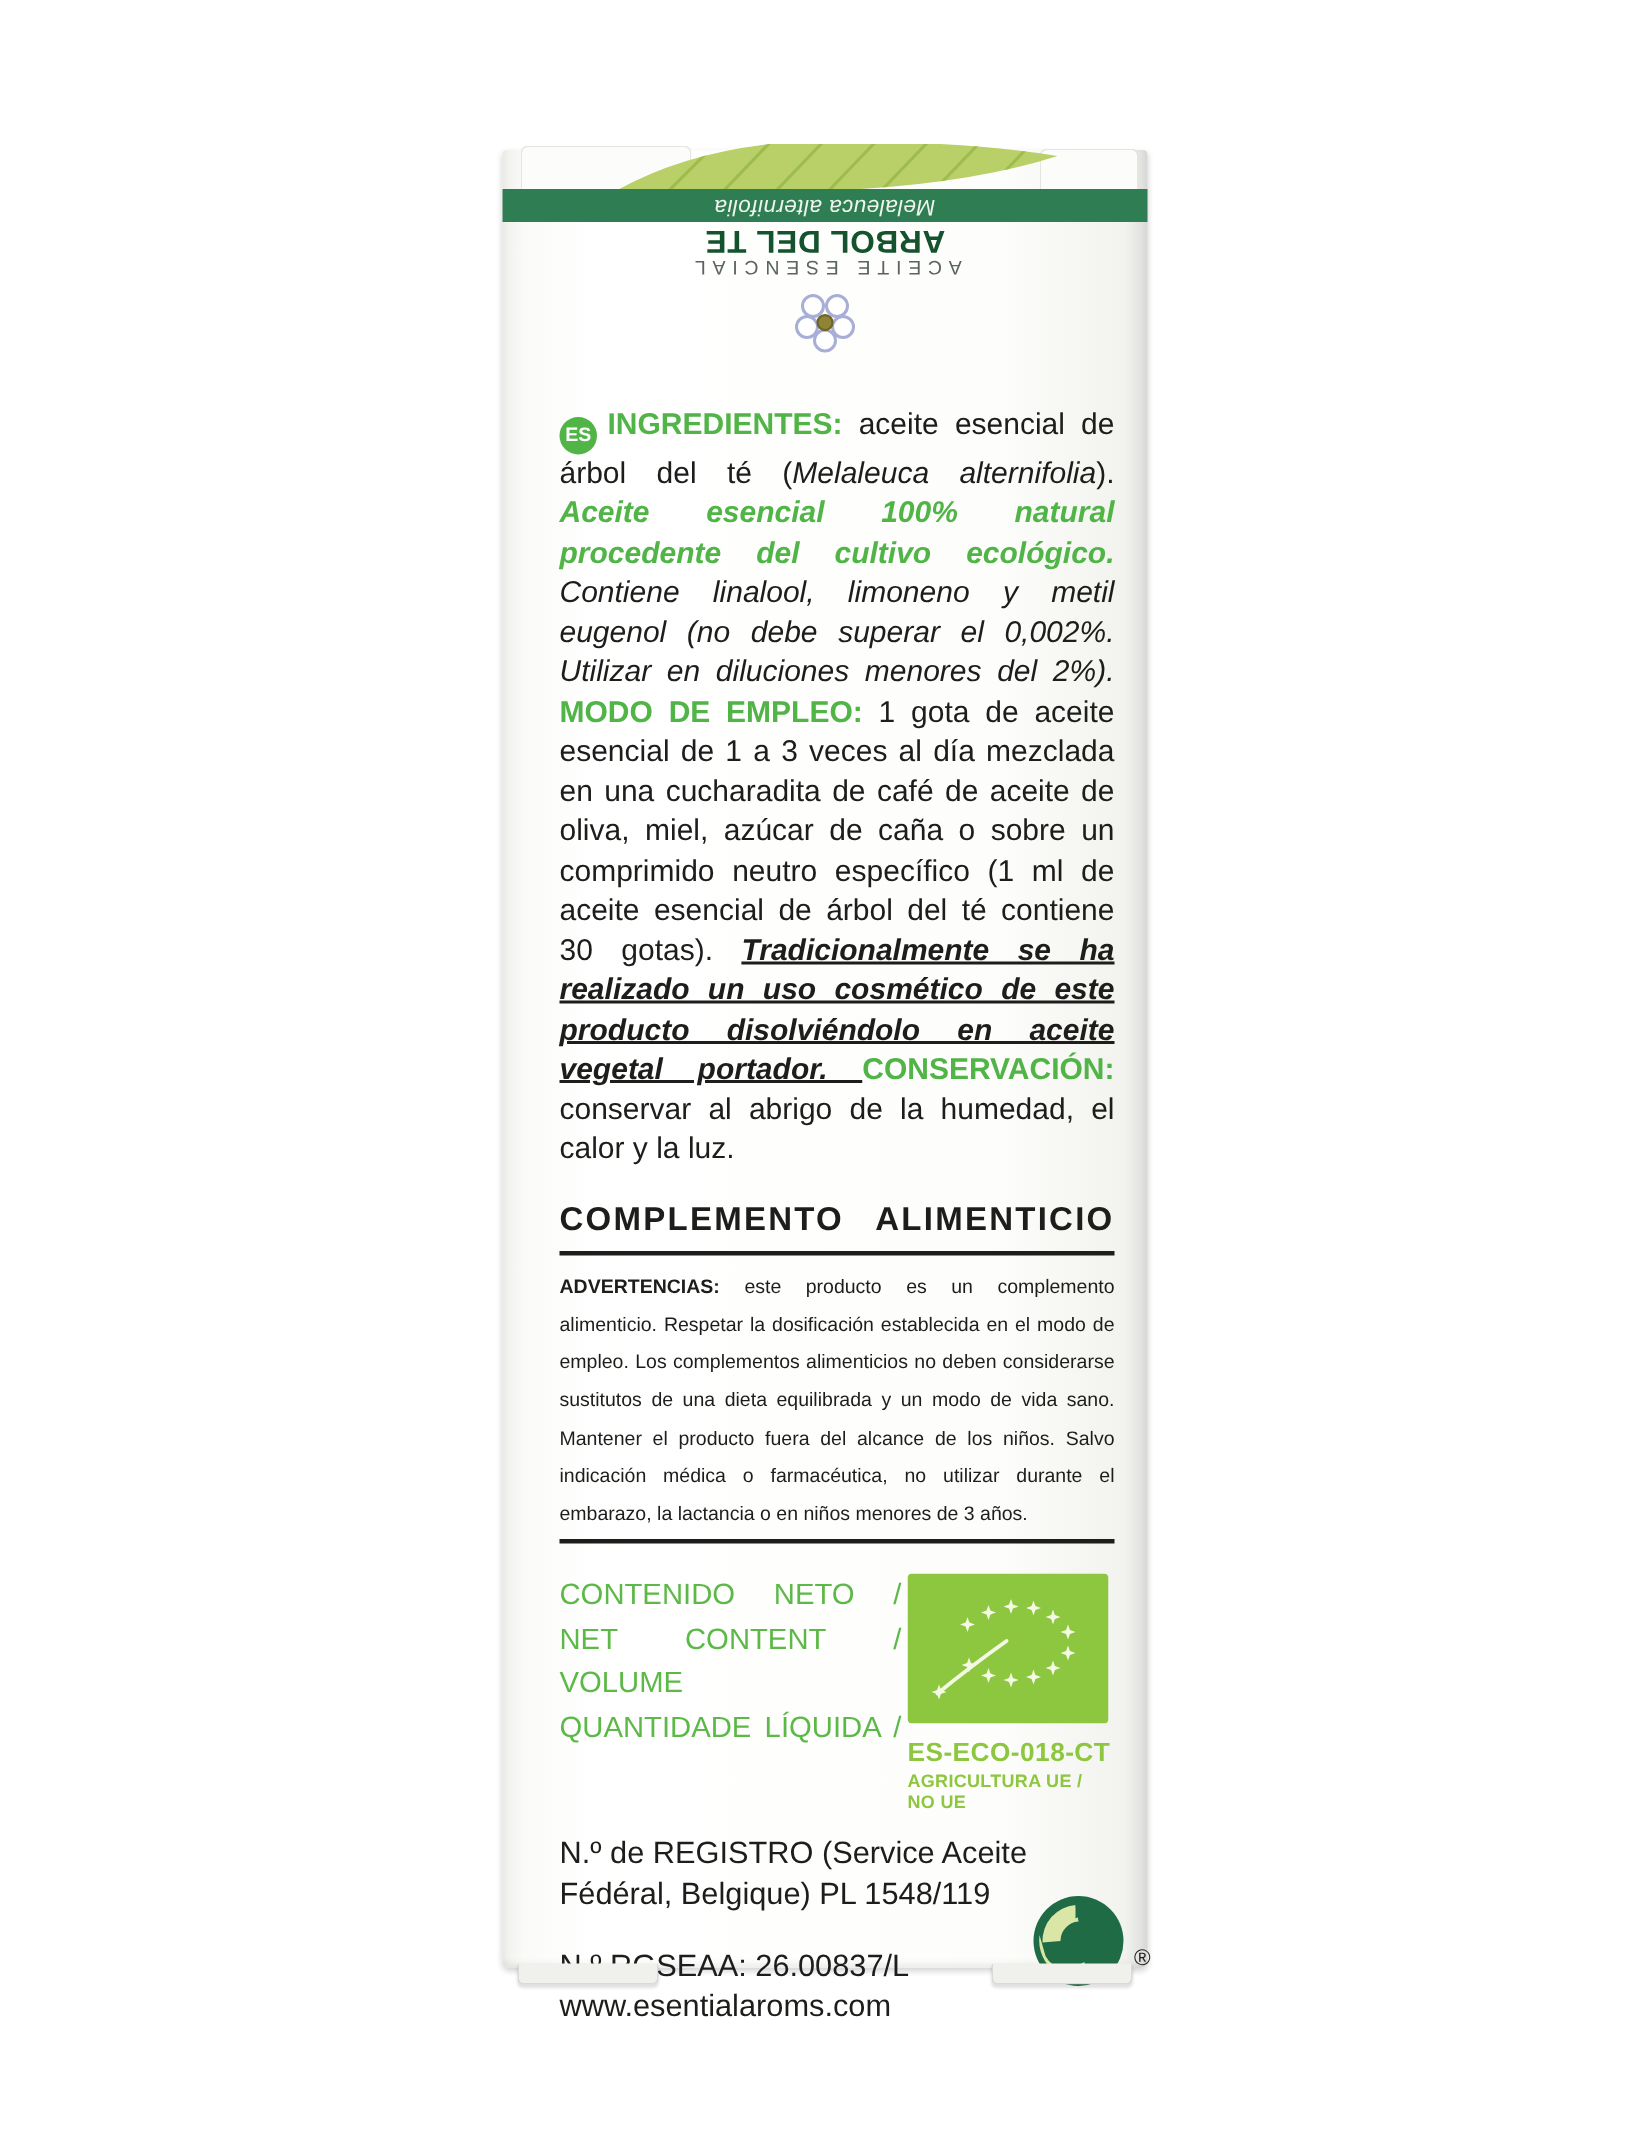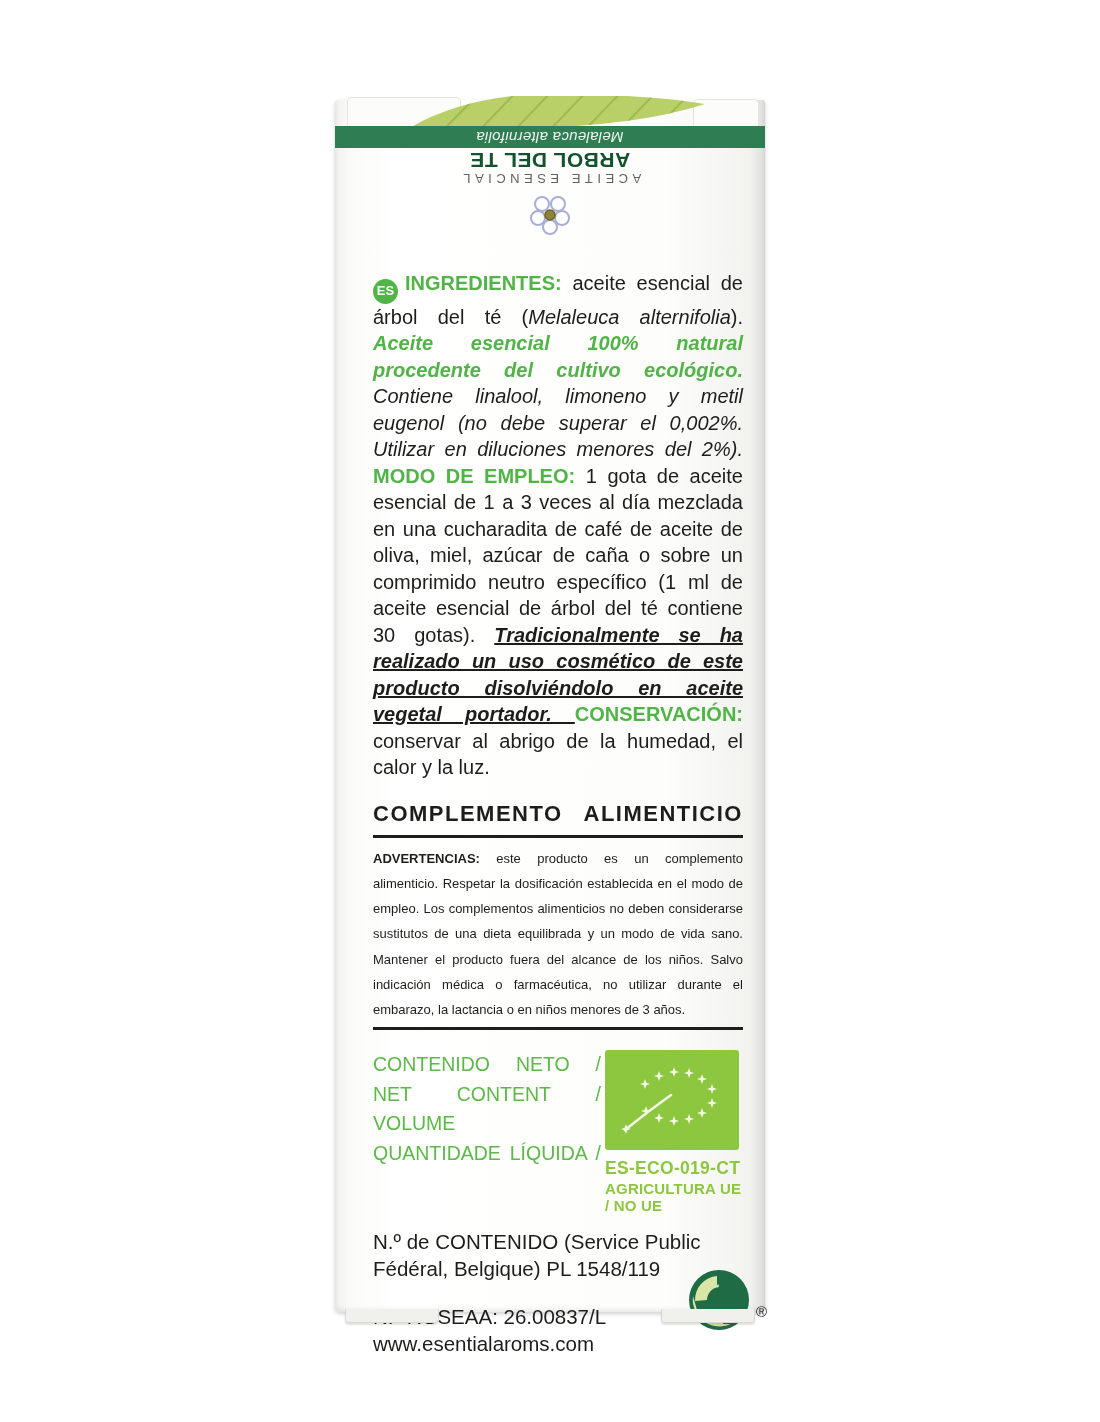--- a/index.html
+++ b/index.html
@@ -41,21 +41,21 @@
   
   .net-row{display:flex;margin-top:20px;}
   .net-col{width:228px;}
   .net-line{font-size:19.5px;font-weight:normal;color:#5cb947;line-height:29.5px;
             text-align:justify;text-align-last:justify;}
   .net-last{display:flex;align-items:baseline;gap:8px;line-height:32px;}
   .net-label{font-size:19.5px;font-weight:bold;color:#5cb947;}
   .net-value{font-size:23px;font-weight:bold;color:#1d1d1b;}
   .eu-col{width:138px;margin-left:4px;}
   .eu-caption{font-size:17.5px;font-weight:bold;color:#8dc63f;letter-spacing:.3px;margin-top:4px;}
-  .eu-sub{font-size:15px;font-weight:bold;color:#8dc63f;letter-spacing:.2px;margin-top:1px;}
+  .eu-sub{font-size:12px;font-weight:bold;color:#8dc63f;letter-spacing:.2px;margin-top:1px;}
   
   .registro{position:relative;margin-top:14px;font-size:20.5px;line-height:27px;}
   .reg-gap{margin-top:21px;}
   .greenpoint{position:absolute;right:-8px;top:40px;width:64px;height:64px;}
   .gp-r{position:absolute;right:-16px;top:30px;font-size:15px;color:#1d1d1b;}
   .feet{position:absolute;height:13px;background:#f0f0ed;border:1px solid #d9d9d5;border-top:none;
         border-radius:0 0 4px 4px;bottom:-11px;box-shadow:0 2px 2px rgba(0,0,0,.12);}
   .foot-l{left:10px;width:92px;}
   .foot-r{right:10px;width:92px;}
 </style>
@@ -138,27 +138,27 @@
               <use href="#st" x="107" y="53"></use>
                 <use href="#st" x="97" y="63"></use>
                 <use href="#st" x="84" y="69"></use>
               <use href="#st" x="69" y="71"></use>
                 <use href="#st" x="54" y="68"></use>
                 <use href="#st" x="41" y="61"></use>
               <path d="M20,80 Q42,62 66,45" stroke="#f4f9e4" stroke-width="2.6" fill="none" stroke-linecap="round"></path>
               <use href="#st" x="21" y="79"></use>
             </svg>
           </div>
-          <div class="eu-caption">ES-ECO-019-CT</div>
+          <div class="eu-caption">ES-ECO-018-CT</div>
           <div class="eu-sub">AGRICULTURA UE / NO UE</div>
         </div>
       </div>
 
       <div class="registro">
-        <div>N.º de CONTENIDO (Service Public</div>
+        <div>N.º de REGISTRO (Service Aceite</div>
         <div>Fédéral, Belgique) PL 1548/119</div>
         <div class="reg-gap">N.º RGSEAA: 26.00837/L</div>
         <div>www.esentialaroms.com</div>
         <div class="greenpoint">
           <svg width="64" height="64" viewBox="0 0 64 64">
             <circle cx="32" cy="32" r="30" fill="#1e6b46"></circle>
             <path d="M6,28 A27,27 0 0 0 44,56 A34,20 0 0 1 10,42 Z" fill="#d9e6a6"></path>
             <path d="M22,4 A30,30 0 0 1 59,28 L40,30 A14,14 0 0 0 18,16 Z" fill="#1e6b46"></path>
             <path d="M30,8 A24,24 0 0 0 8,33 L20,32 A13,13 0 0 1 32,19 Z" fill="#d9e6a6"></path>
             <polygon points="30,4 42,10 30,17" fill="#1e6b46"></polygon>

